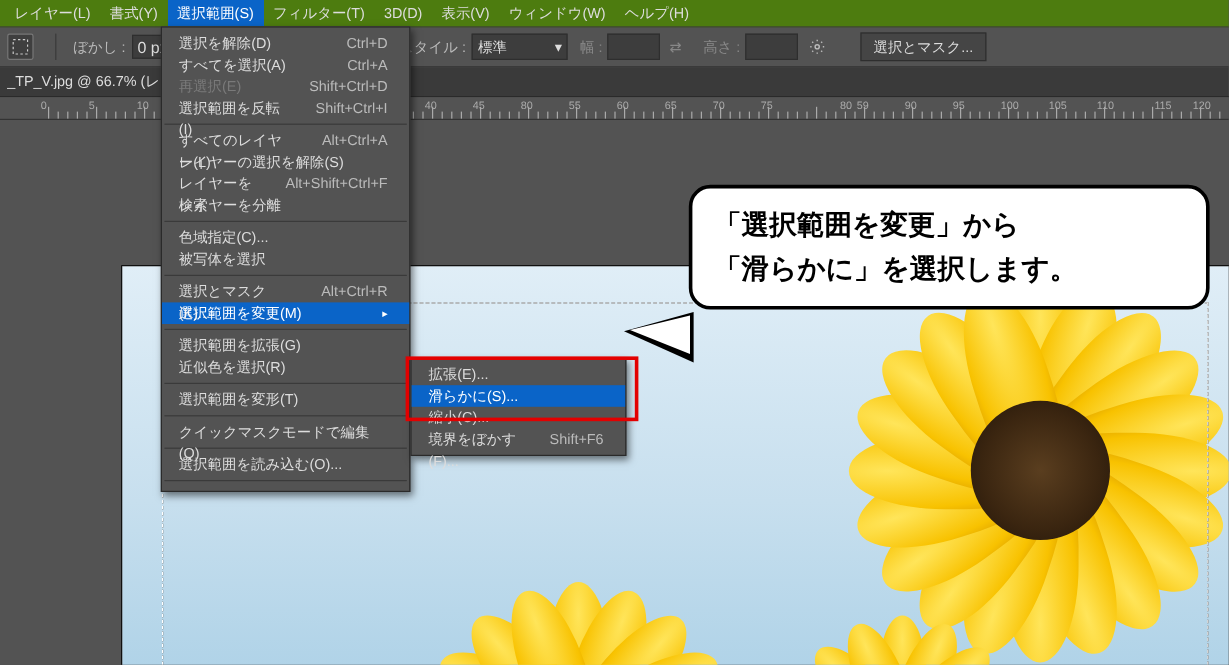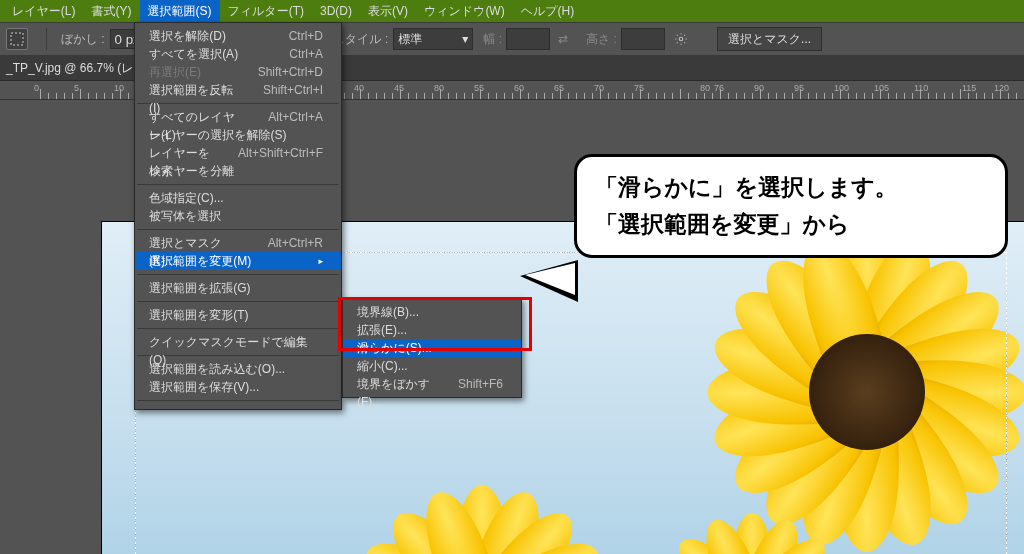--- a/index.html
+++ b/index.html
@@ -204,21 +204,21 @@
     <div class="ruler-tick" style="left: 656px;"></div>
     <div class="ruler-tick" style="left: 664px;"></div>
     <div class="ruler-tick" style="left: 672px;"></div>
     <div class="ruler-tick maj" style="left: 680px;"></div>
     <div class="ruler-num" style="left: 700px;">80</div>
     <div class="ruler-tick" style="left: 688px;"></div>
     <div class="ruler-tick" style="left: 696px;"></div>
     <div class="ruler-tick" style="left: 704px;"></div>
     <div class="ruler-tick" style="left: 712px;"></div>
     <div class="ruler-tick maj" style="left: 720px;"></div>
-    <div class="ruler-num" style="left: 714px;">76</div>
+    <div class="ruler-num" style="left: 714px;">59</div>
     <div class="ruler-tick" style="left: 728px;"></div>
     <div class="ruler-tick" style="left: 736px;"></div>
     <div class="ruler-tick" style="left: 744px;"></div>
     <div class="ruler-tick" style="left: 752px;"></div>
     <div class="ruler-tick maj" style="left: 760px;"></div>
     <div class="ruler-num" style="left: 754px;">90</div>
     <div class="ruler-tick" style="left: 768px;"></div>
     <div class="ruler-tick" style="left: 776px;"></div>
     <div class="ruler-tick" style="left: 784px;"></div>
     <div class="ruler-tick" style="left: 792px;"></div>
@@ -356,56 +356,53 @@
       <span>選択とマスク(K)...</span>
       <span class="sc">Alt+Ctrl+R</span>
     </div>
     <div class="mi hl sub">
       <span>選択範囲を変更(M)</span>
     </div>
     <div class="div"></div>
     <div class="mi">
       <span>選択範囲を拡張(G)</span>
     </div>
+    <div class="mi">
+      <span>近似色を選択(R)</span>
+    </div>
     <div class="div"></div>
     <div class="mi">
       <span>選択範囲を変形(T)</span>
     </div>
     <div class="div"></div>
     <div class="mi">
       <span>クイックマスクモードで編集(Q)</span>
     </div>
     <div class="div"></div>
     <div class="mi">
       <span>選択範囲を読み込む(O)...</span>
     </div>
-    <div class="mi">
-      <span>選択範囲を保存(V)...</span>
-    </div>
     <div class="div"></div>
   </div>
 
 <div class="submenu" id="submenu" style="left:342px; top:298px; width:178px;">
-    <div class="mi">
-      <span>境界線(B)...</span>
-    </div>
     <div class="mi">
       <span>拡張(E)...</span>
     </div>
     <div class="mi hl">
       <span>滑らかに(S)...</span>
     </div>
     <div class="mi">
       <span>縮小(C)...</span>
     </div>
     <div class="mi">
       <span>境界をぼかす(F)...</span>
       <span class="sc">Shift+F6</span>
     </div>
   </div>
 
 <div class="red-box" style="left:338px; top:297px; width:188px; height:48px;"></div>
 
 <div class="bubble" style="left:574px; top:154px; width:392px;">
+  <div>「選択範囲を変更」から</div>
   <div>「滑らかに」を選択します。</div>
-  <div>「選択範囲を変更」から</div>
 </div>
 <div class="bubble-tail" style="left:520px; top:260px;"></div>
 
 </body></html>

